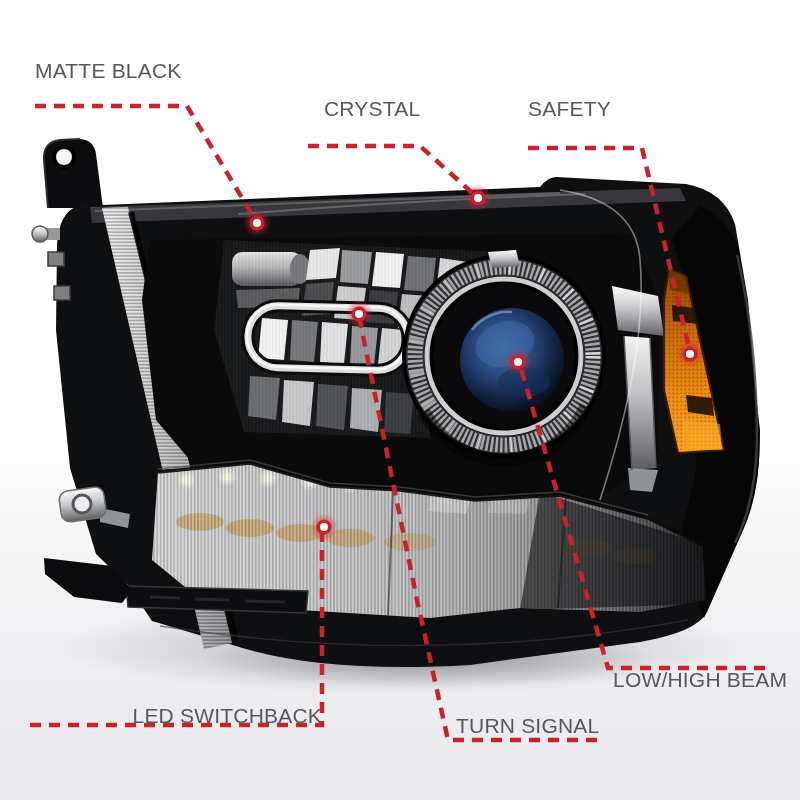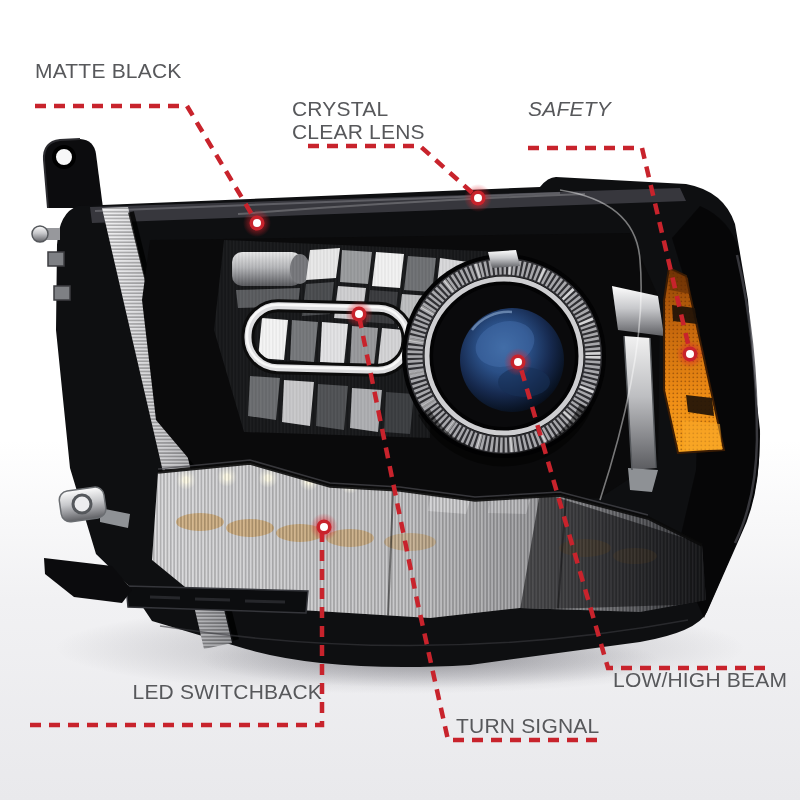--- a/index.html
+++ b/index.html
@@ -24,21 +24,21 @@
   .callout{
     position:absolute;
     color:var(--color-label_gray);
     font-size:21px;
     line-height:23px;
     letter-spacing:.2px;
     white-space:nowrap;
     user-select:none;
   }
   .callout span{display:block;}
-  .callout.right{}
+  .callout.right{margin-top:24px;}
   
   .ln{stroke:var(--color-accent_red);stroke-width:4.5;stroke-dasharray:11 8;fill:none;}
   .dot-ring{fill:var(--color-accent_red);}
   .dot-core{fill:#ffffff;}
 </style>
 </head>
 <body>
 
 <div class="stage">
 
@@ -307,26 +307,25 @@
           <circle class="dot-ring" cx="324" cy="527" r="7.5"></circle>
           <circle class="dot-core" cx="324" cy="527" r="4"></circle>
       </g>
     </g>
   </svg>
 
   <div class="callout" style="left:35px;top:59px;">
     <span>MATTE BLACK</span>
   </div>
 
-  <div class="callout" style="left:292px;top:97px;">
+  <div class="callout" style="left:324px;top:97px;">
     <span>CRYSTAL</span>
-    <span>CLEAR LENS</span>
-  </div>
-
-  <div class="callout" style="left:528px;top:97px;font-style:italic;">
+  </div>
+
+  <div class="callout" style="left:528px;top:97px;">
     <span>SAFETY</span>
   </div>
 
   <div class="callout" style="left:613px;top:668px;">
     <span>LOW/HIGH BEAM</span>
   </div>
 
   <div class="callout" style="left:456px;top:714px;">
     <span>TURN SIGNAL</span>
   </div>

